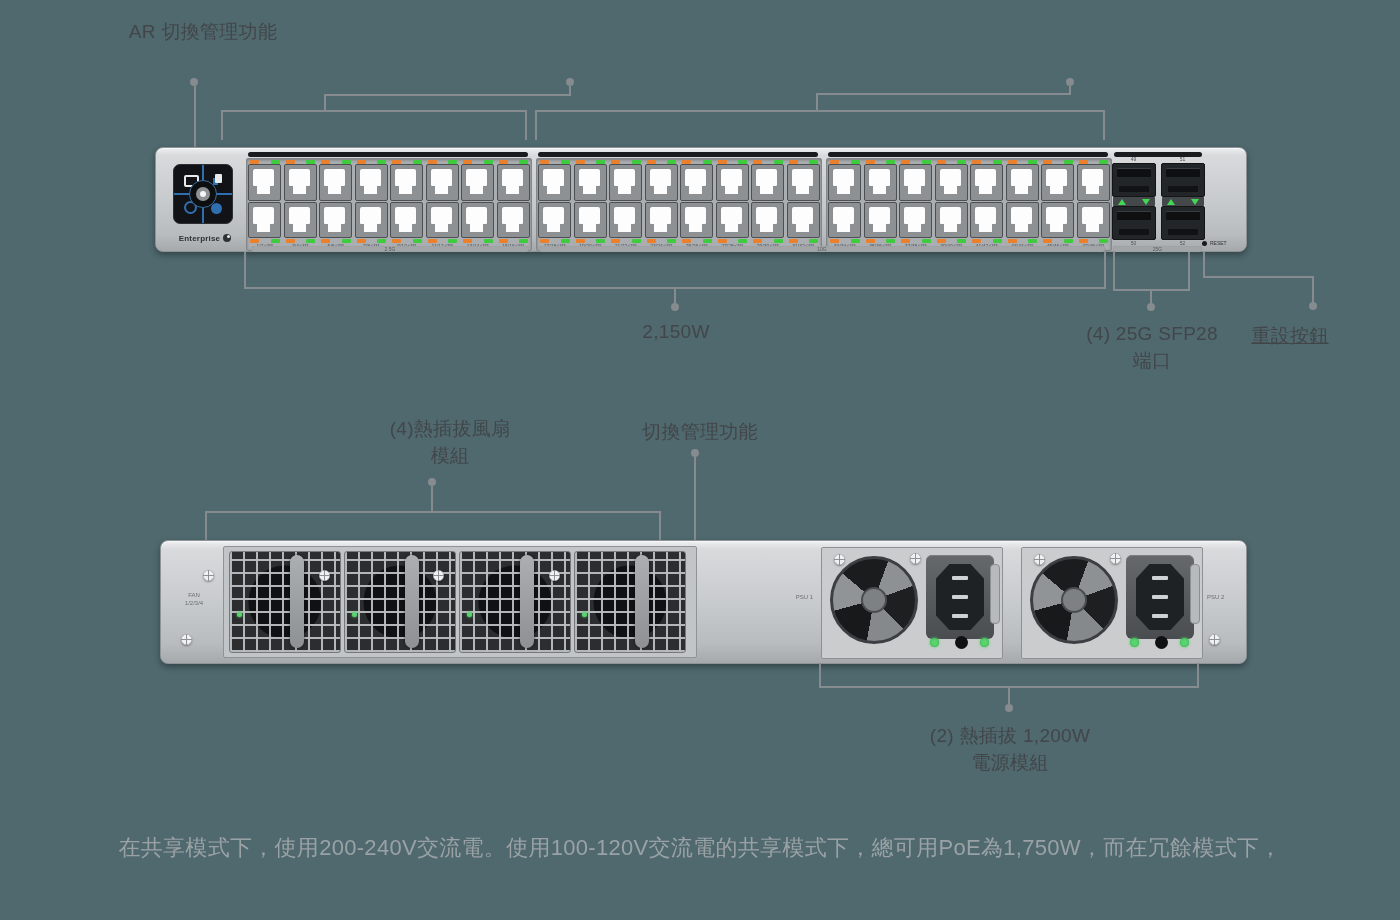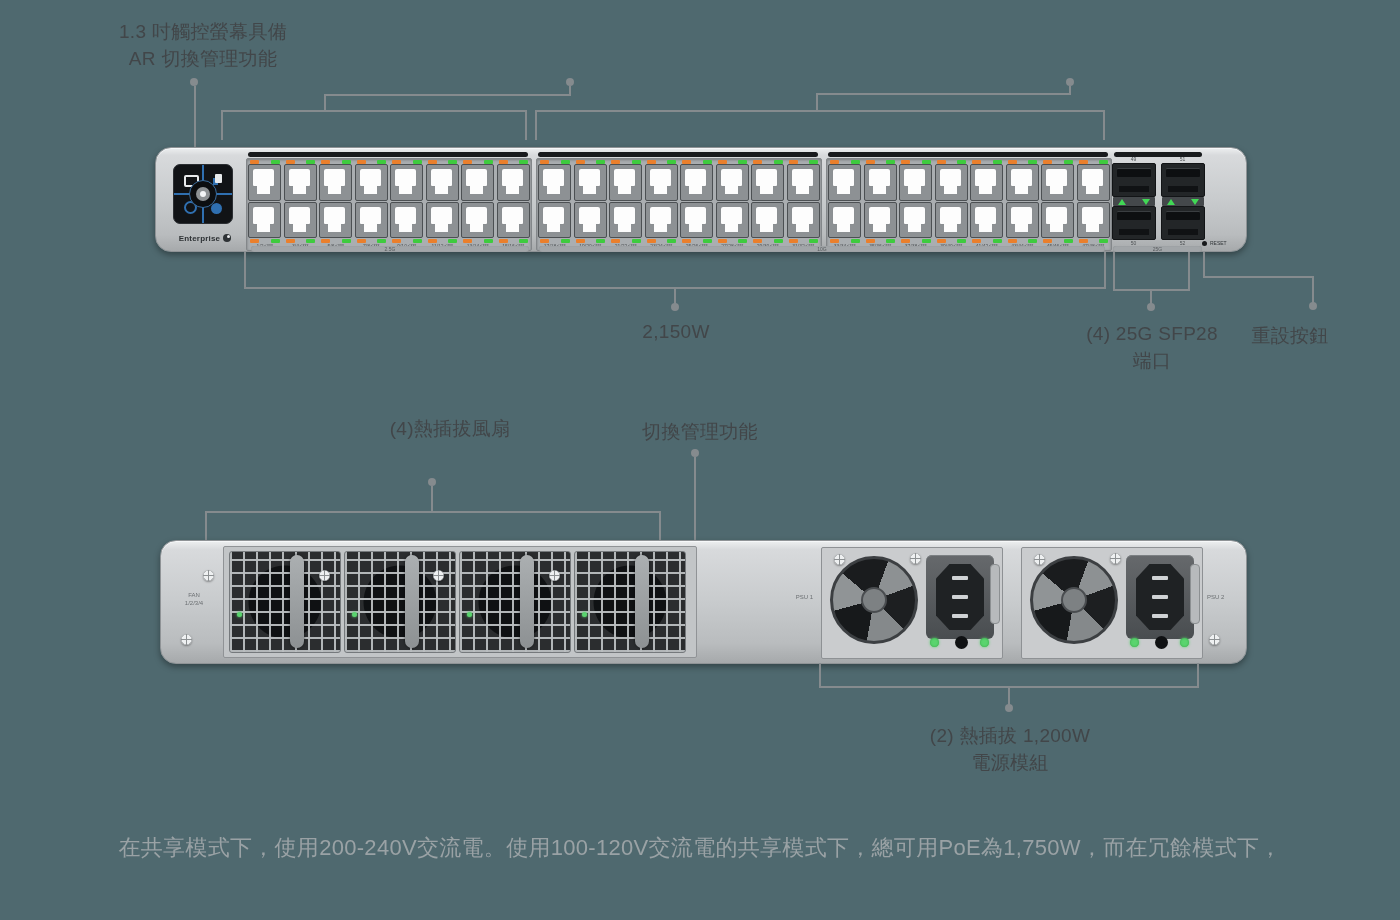--- a/index.html
+++ b/index.html
@@ -4,21 +4,21 @@
 <style>
   html,body{margin:0;padding:0;}
   .canvas{position:relative;width:1400px;height:920px;background:#4f696f;overflow:hidden;
           font-family:"Liberation Sans","DejaVu Sans",sans-serif;}
   
   .ann{position:absolute;text-align:center;color:#424649;font-size:19px;line-height:27px;font-weight:500;letter-spacing:.3px;}
   
   .ln{position:absolute;background:#858b8e;}
   .dot{position:absolute;width:8px;height:8px;border-radius:50%;background:#858b8e;}
   
-  .chassis{position:absolute;border-radius:16px;border:1px solid #8f9396;
+  .chassis{position:absolute;border-radius:8px;border:1px solid #8f9396;
            background:linear-gradient(180deg,#edeff0 0%,#d8dadc 7%,#c8cbcd 50%,#b9bcbe 84%,#a6a9ab 100%);
            box-shadow:0 3px 6px rgba(0,0,0,.35), inset 0 1px 0 #f6f8f9;}
   
   .vent{position:absolute;top:4px;height:5px;background:#191b1d;border-radius:3px;}
   .screen{position:absolute;left:17px;top:16px;width:58px;height:58px;background:#111316;border-radius:7px;border:1px solid #2c2f33;overflow:hidden;}
   .screen .xline{position:absolute;background:#2f6fb0;}
   .scr-ic{position:absolute;}
   .ic-disp{left:10px;top:10px;width:11px;height:8px;border:2px solid #e8eaec;border-radius:2px;}
   .ic-dev{right:10px;top:9px;width:7px;height:9px;background:#e8eaec;border-radius:1px;box-shadow:-3px 3px 0 -1px #2f6fb0;}
   .ic-info{left:10px;bottom:9px;width:9px;height:9px;border:2px solid #2f6fb0;border-radius:50%;}
@@ -92,21 +92,20 @@
   .psu-handle{position:absolute;left:168px;top:16px;width:8px;height:58px;background:#b7babc;border:1px solid #8c9092;border-radius:4px;}
   
   .footer{position:absolute;left:0;top:831px;width:1400px;text-align:center;color:#9aa2a5;font-size:22px;line-height:33px;letter-spacing:.3px;}
 </style>
 </head>
 <body>
 
 <div class="canvas">
 
   <div class="ann" style="left:63px;top:18px;width:280px;">
-    <div>1.3 吋觸控螢幕具備</div>
     <div>AR 切換管理功能</div>
   </div>
   <div class="ann" style="left:872px;top:18px;width:340px;">
   </div>
 
   <div class="dot" style="left:190px;top:78px;"></div>
   <div class="ln" style="left:194px;top:86px;width:2px;height:61px;"></div>
 
   <div class="dot" style="left:566px;top:78px;"></div>
   <div class="ln" style="left:569px;top:86px;width:2px;height:10px;"></div>
@@ -607,26 +606,27 @@
   <div class="ln" style="left:1312px;top:276px;width:2px;height:28px;"></div>
   <div class="dot" style="left:1309px;top:302px;"></div>
 
   <div class="ann" style="left:546px;top:318px;width:260px;">
     <div>2,150W</div>
   </div>
   <div class="ann" style="left:1052px;top:320px;width:200px;">
     <div>(4) 25G SFP28</div>
     <div>端口</div>
   </div>
-  <div class="ann" style="left:1210px;top:322px;width:160px;">
+  <div class="ann" style="left:1210px;top:322px;width:160px;text-decoration:underline;">
     <div>重設按鈕</div>
   </div>
 
   <div class="ann" style="left:330px;top:415px;width:240px;">
     <div>(4)熱插拔風扇</div>
+    <div>模組</div>
   </div>
   <div class="ann" style="left:580px;top:418px;width:240px;">
     <div>切換管理功能</div>
   </div>
 
   <div class="dot" style="left:428px;top:478px;"></div>
   <div class="ln" style="left:431px;top:486px;width:2px;height:27px;"></div>
   <div class="ln" style="left:206px;top:511px;width:455px;height:2px;"></div>
   <div class="ln" style="left:205px;top:511px;width:2px;height:29px;"></div>
   <div class="ln" style="left:659px;top:511px;width:2px;height:29px;"></div>

